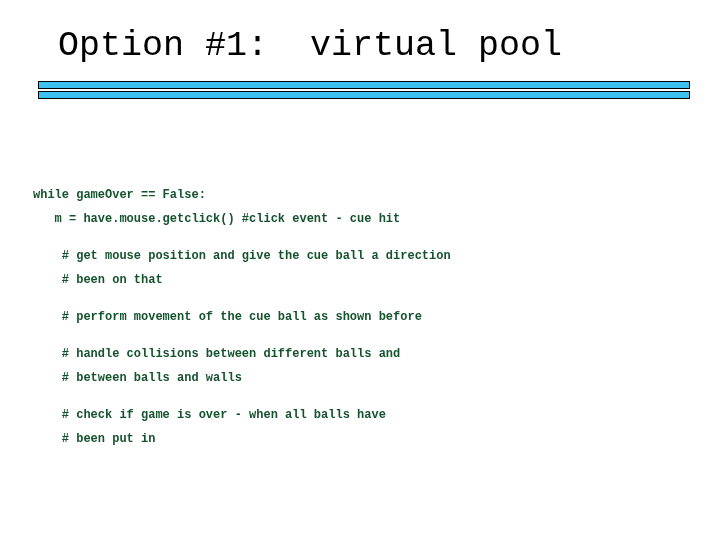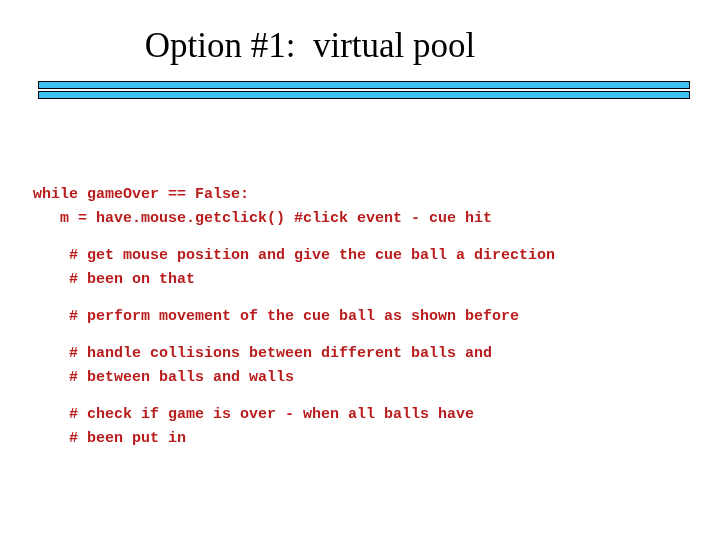--- a/index.html
+++ b/index.html
@@ -20,21 +20,21 @@
     background: #ffffff;
   }
 
   
   .slide-title {
     position: absolute;
     left: 0;
     top: 26px;
     width: 620px;
     text-align: center;
-    font-family: Liberation Serif, serif;
+    font-family: Liberation Mono, monospace;
     font-size: 35px;
     font-weight: 400;
     color: #000000;
     line-height: 40px;
     white-space: pre;
     letter-spacing: 0px;
   }
 
   
   .rule-group {
@@ -67,23 +67,23 @@
     white-space: pre;
   }
 
   
   .code-block {
     position: absolute;
     left: 33px;
     top: 183px;
     width: 680px;
     font-family: "Liberation Mono", "DejaVu Sans Mono", monospace;
-    font-size: 15px;
+    font-size: 12px;
     font-weight: bold;
-    color: #b91c1c;
+    color: #14532d;
     line-height: 24px;
   }
   .code-line {
     white-space: pre;
     height: 24px;
   }
   .code-group {
     margin-top: 13px;
   }
   .code-group.first {

